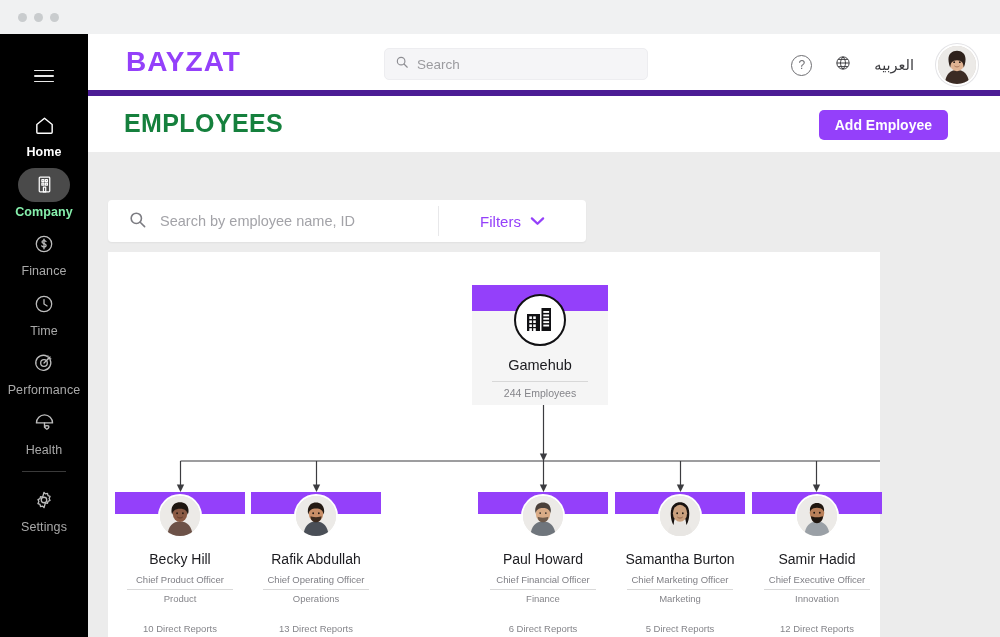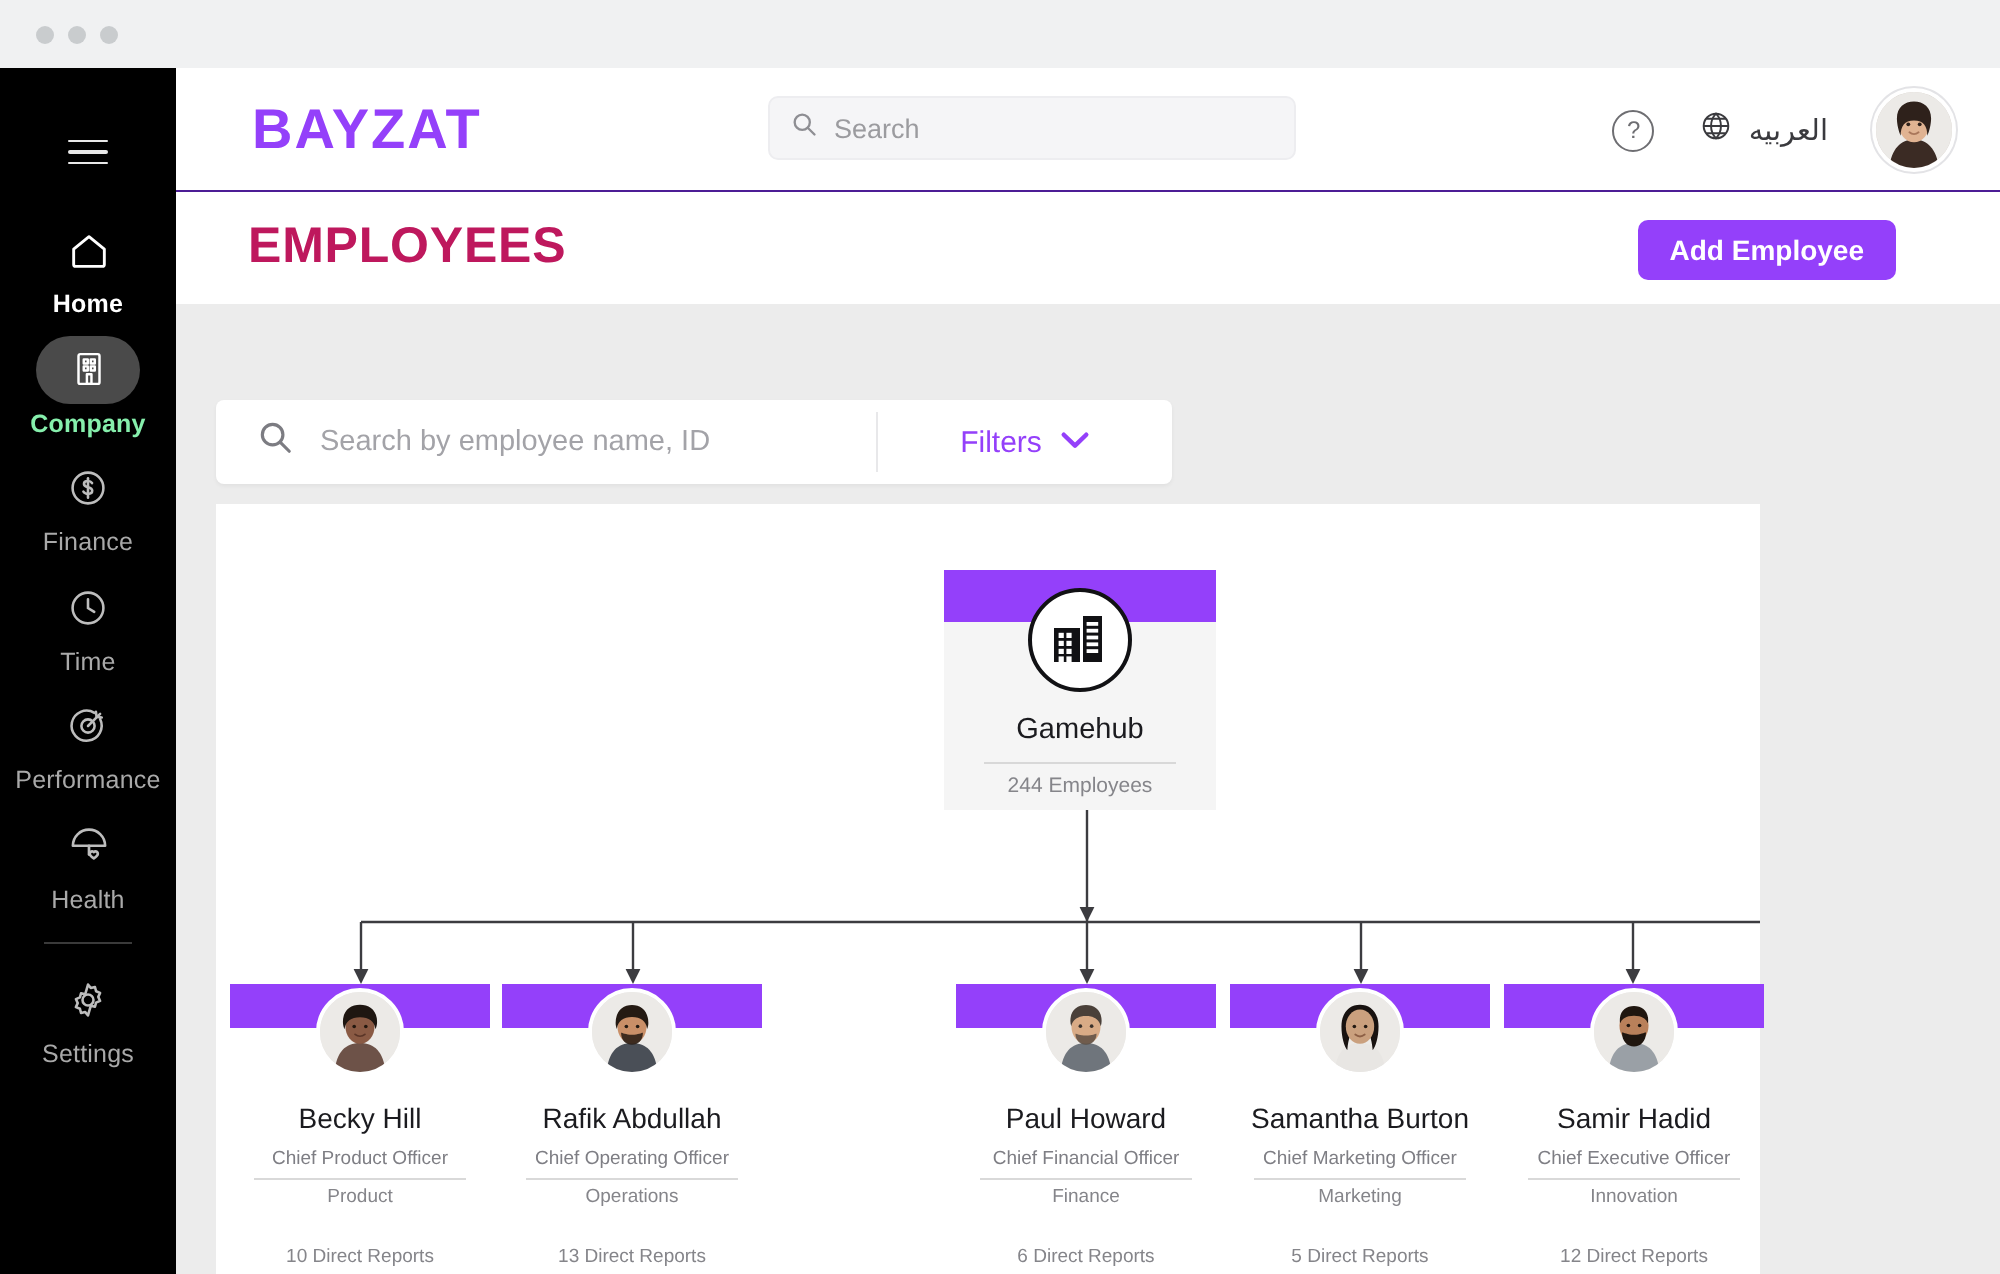--- a/index.html
+++ b/index.html
@@ -42,52 +42,52 @@
   .navitem.active .navicon{background:#4a4a4a;}
   .navlabel{font-size:12.5px;color:#a9a9a9;letter-spacing:.1px;line-height:1;}
   .navitem.active .navlabel{color:#86efac;font-weight:bold;}
   .navitem.home .navlabel{color:#ffffff;font-weight:bold;}
   .navicon svg{display:block;}
   .navdivider{width:44px;height:1px;background:#3a3a3a;margin:6px 0 11px 0;}
 
   
   .topbar{
     position:absolute;left:88px;top:0;width:912px;height:62px;
-    background:#ffffff;border-bottom:1px solid #4c1d95;
+    background:#ffffff;border-bottom:6px solid #4c1d95;
     display:flex;align-items:center;box-sizing:border-box;
   }
   .logo{
     margin-left:38px;font-size:28px;font-weight:bold;color:#9440fa;
     letter-spacing:1px;line-height:1;display:flex;align-items:center;
   }
   .gsearch{
     position:absolute;left:296px;top:14px;width:264px;height:32px;
     background:#f5f5f7;border:1px solid #ededf0;border-radius:5px;
     display:flex;align-items:center;padding:0 10px;box-sizing:border-box;
   }
   .gsearch .ph{font-size:13.5px;color:#9b9b9f;margin-left:8px;}
   .hdr-right{position:absolute;right:22px;top:0;height:62px;display:flex;align-items:center;gap:22px;}
   .helpic{width:19px;height:19px;border:1.4px solid #6e6e72;border-radius:50%;
     display:flex;align-items:center;justify-content:center;font-size:12px;color:#6e6e72;cursor:pointer;}
-  .lang{display:flex;align-items:center;gap:7px;cursor:pointer;justify-content:flex-end;}
+  .lang{display:flex;align-items:center;gap:22px;cursor:pointer;justify-content:flex-end;}
   .lang .txt{font-size:14.5px;color:#3a3a3e;direction:rtl;}
   .avatar{
     width:38px;height:38px;border-radius:50%;overflow:hidden;
     border:2px solid #ffffff;box-shadow:0 0 0 1px #e3e3e6;
     background:#d8d2cc;position:relative;cursor:pointer;
   }
 
   
   .pagehead{
     position:absolute;left:88px;top:62px;width:912px;height:56px;
     background:#ffffff;box-sizing:border-box;
   }
   .pagetitle{
     position:absolute;left:36px;top:15px;font-size:25px;font-weight:bold;
-    color:#be185d;letter-spacing:.4px;line-height:1;
+    color:#15803d;letter-spacing:.4px;line-height:1;
   }
   .addbtn{
     position:absolute;right:52px;top:14px;height:30px;padding:12px 16px;
     background:#9440fa;color:#ffffff;border:none;border-radius:5px;
     font-size:14px;font-weight:bold;font-family:"Liberation Sans",sans-serif;
     cursor:pointer;display:flex;align-items:center;
   }
 
   
   .filterwrap{

